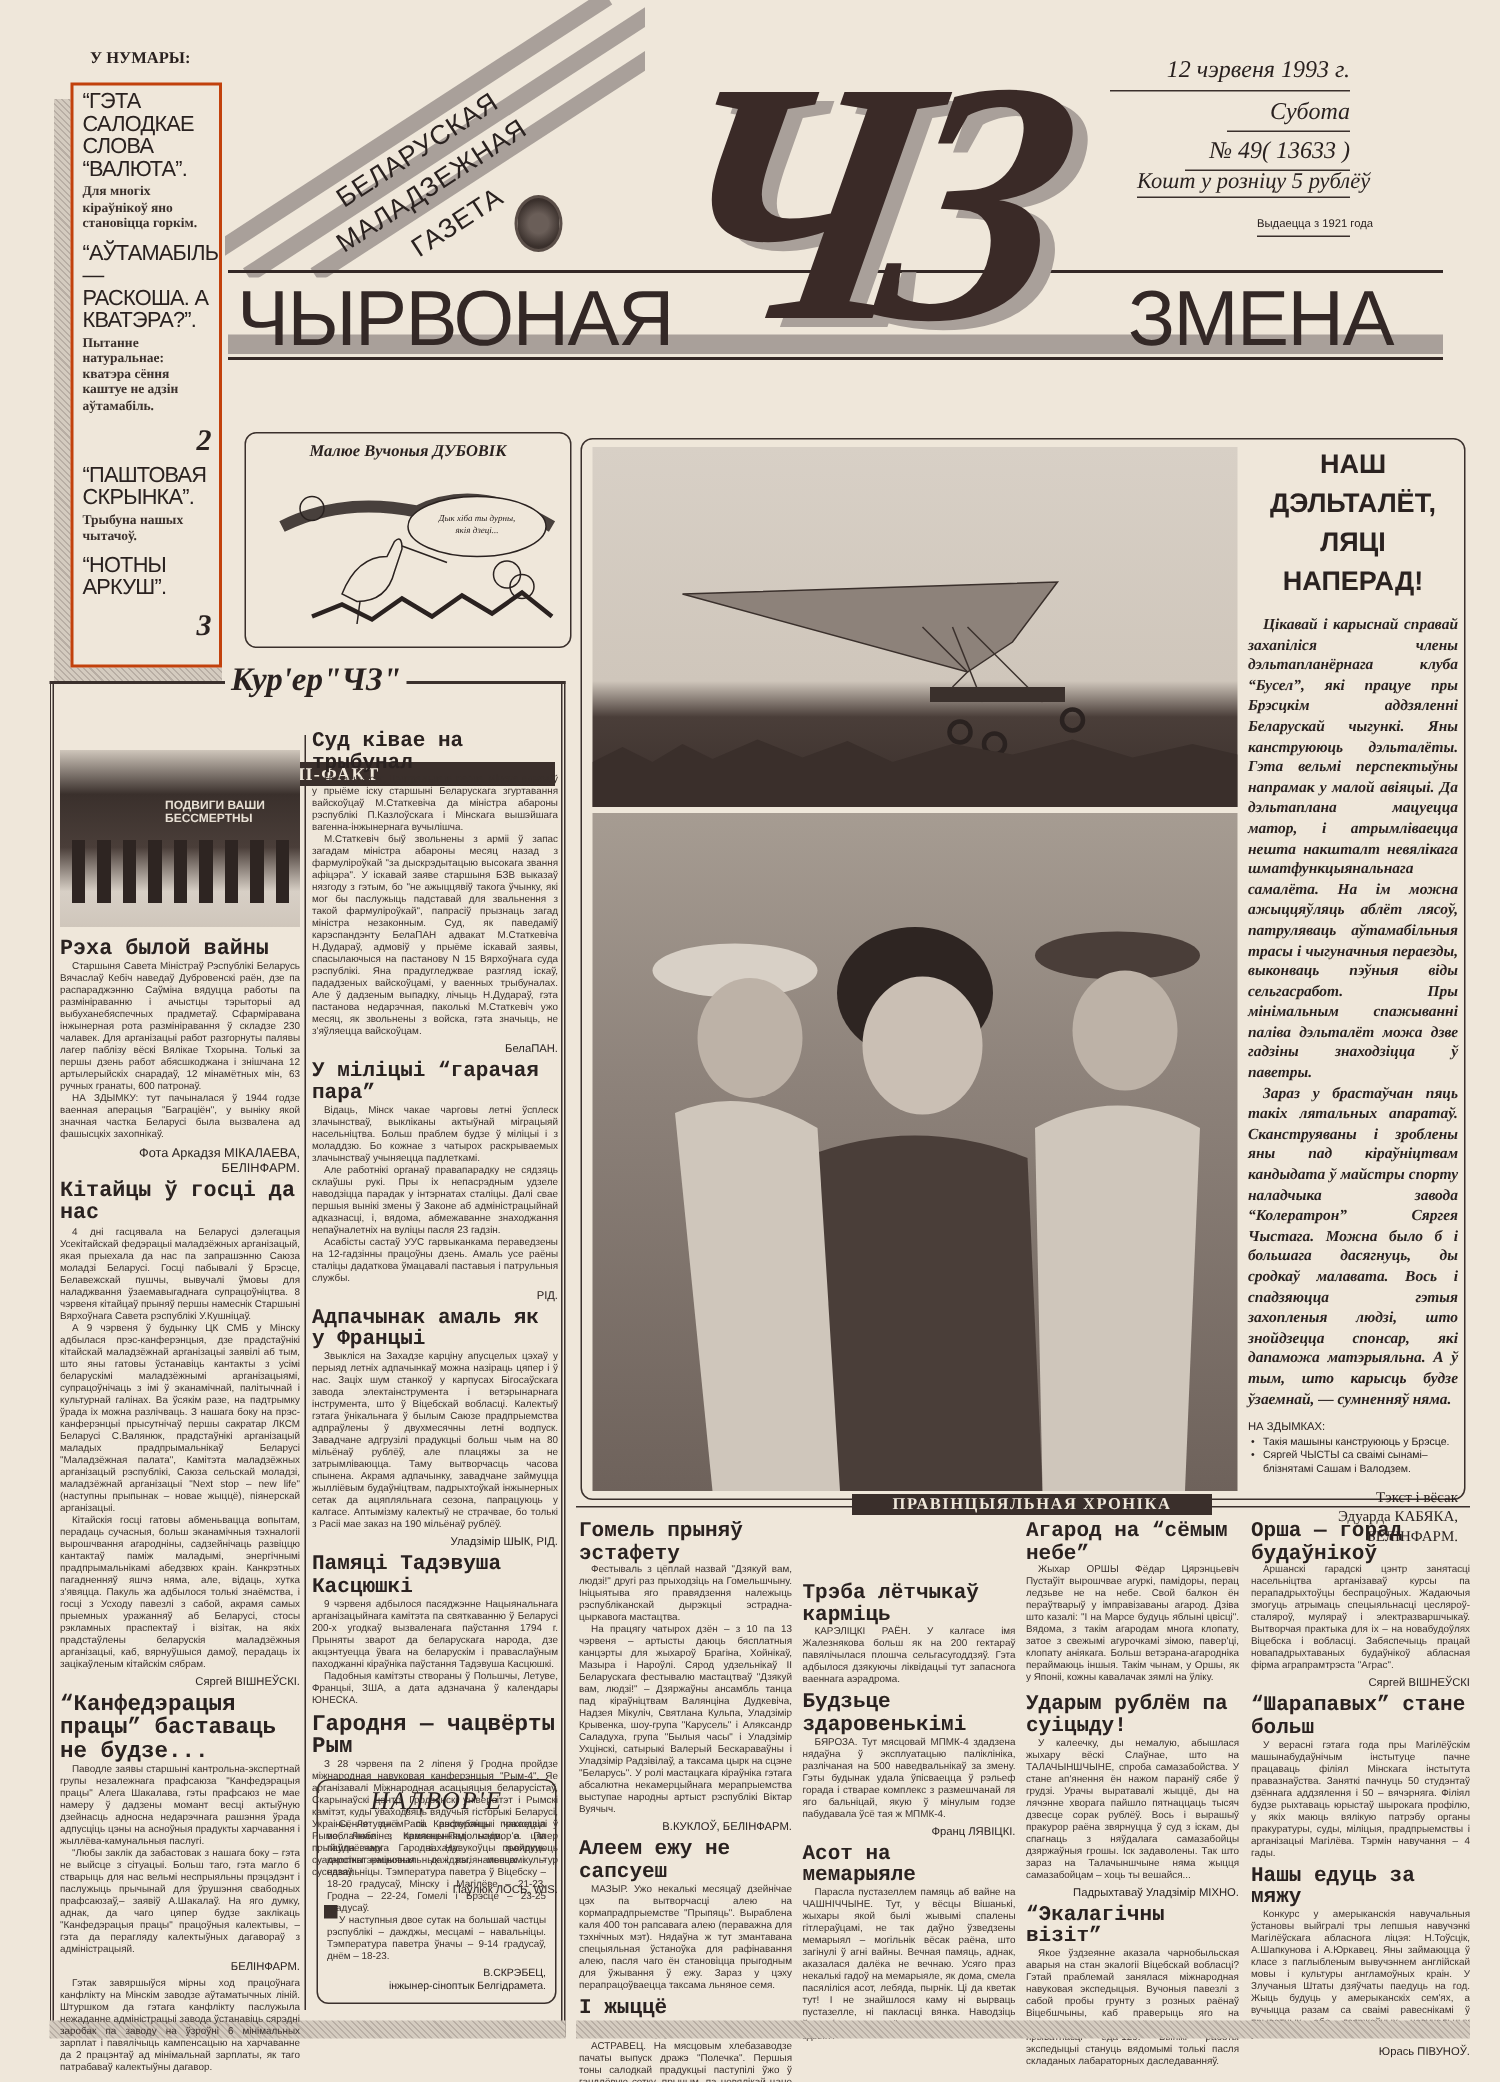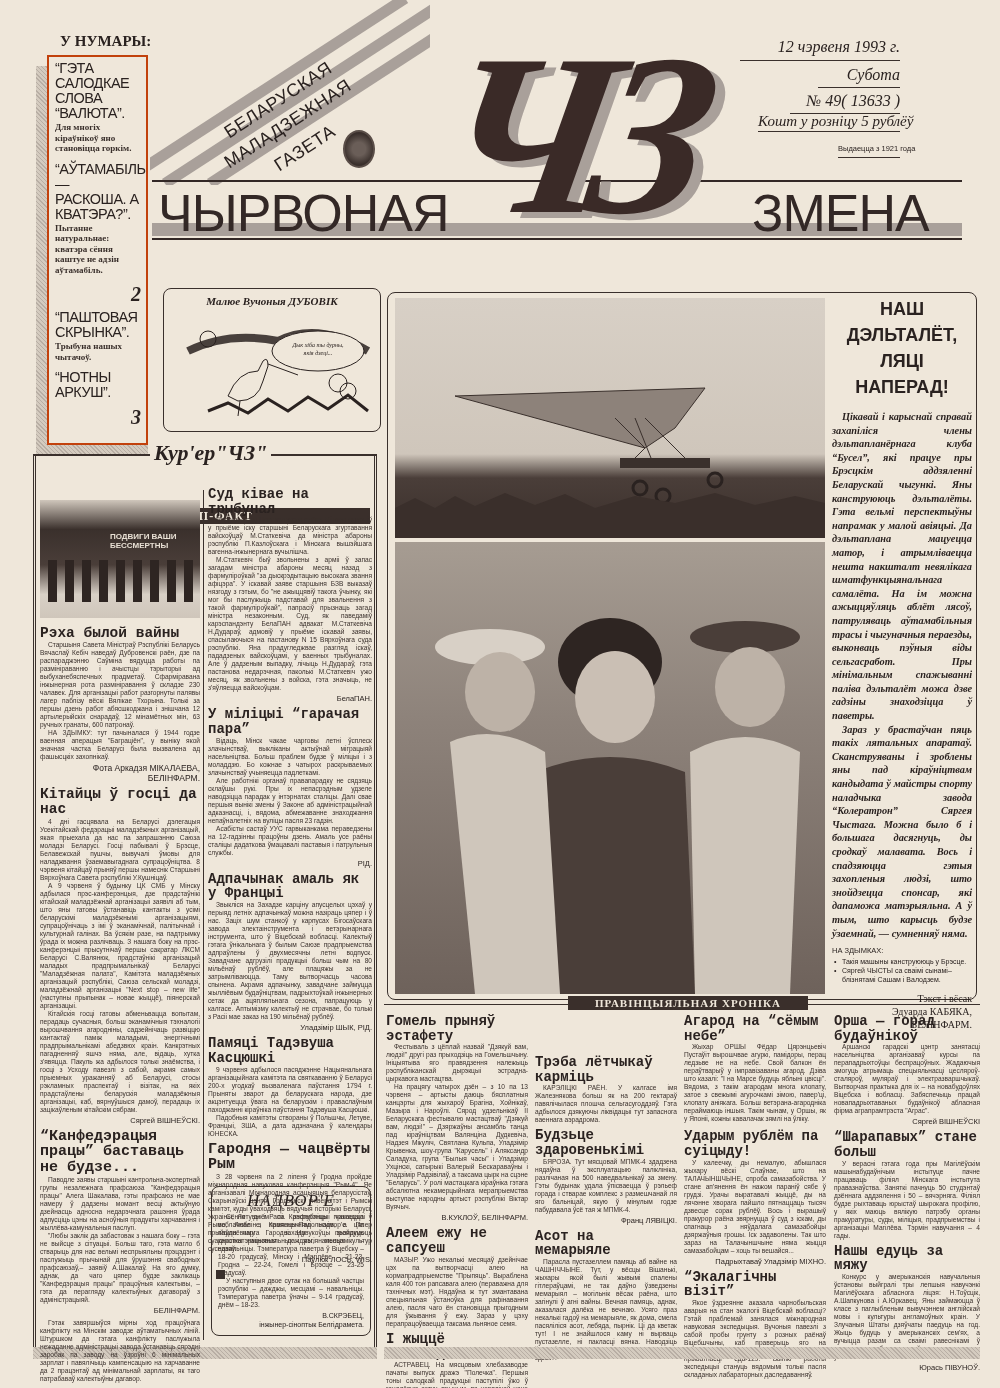--- a/index.html
+++ b/index.html
@@ -28,21 +28,21 @@
 
   
   .rounded { border: 1px solid #3a302c; border-radius: 8px; }
   .photo { background: #8d827a; }
 
   .col-rule { width: 1px; background: #3a302c; }
 </style>
 </head>
 <body>
 
-<div class="abs" style="left:60px;top:33px;font-size:15px;font-weight:bold;">У НУМАРЫ:</div>
+<div class="abs" style="left:60px;top:33px;font-size:11px;font-weight:bold;">У НУМАРЫ:</div>
 
 <div class="abs shade" style="left:36px;top:66px;width:112px;height:390px;"></div>
 <div class="abs" style="left:47px;top:55px;width:101px;height:390px;border:2px solid #c2410c;background:#efe7da;padding:4px 5px 0 6px;">
   <div>
     <div class="index-item-title">“ГЭТА САЛОДКАЕ СЛОВА “ВАЛЮТА”.</div>
     <div class="index-item-sub">Для многіх кіраўнікоў яно становіцца горкім.</div>
   </div>
   <div style="margin-top:8px;">
     <div class="index-item-title">“АЎТАМАБІЛЬ — РАСКОША. А КВАТЭРА?”.</div>
     <div class="index-item-sub">Пытанне натуральнае: кватэра сёння каштуе не адзін аўтамабіль.</div>

